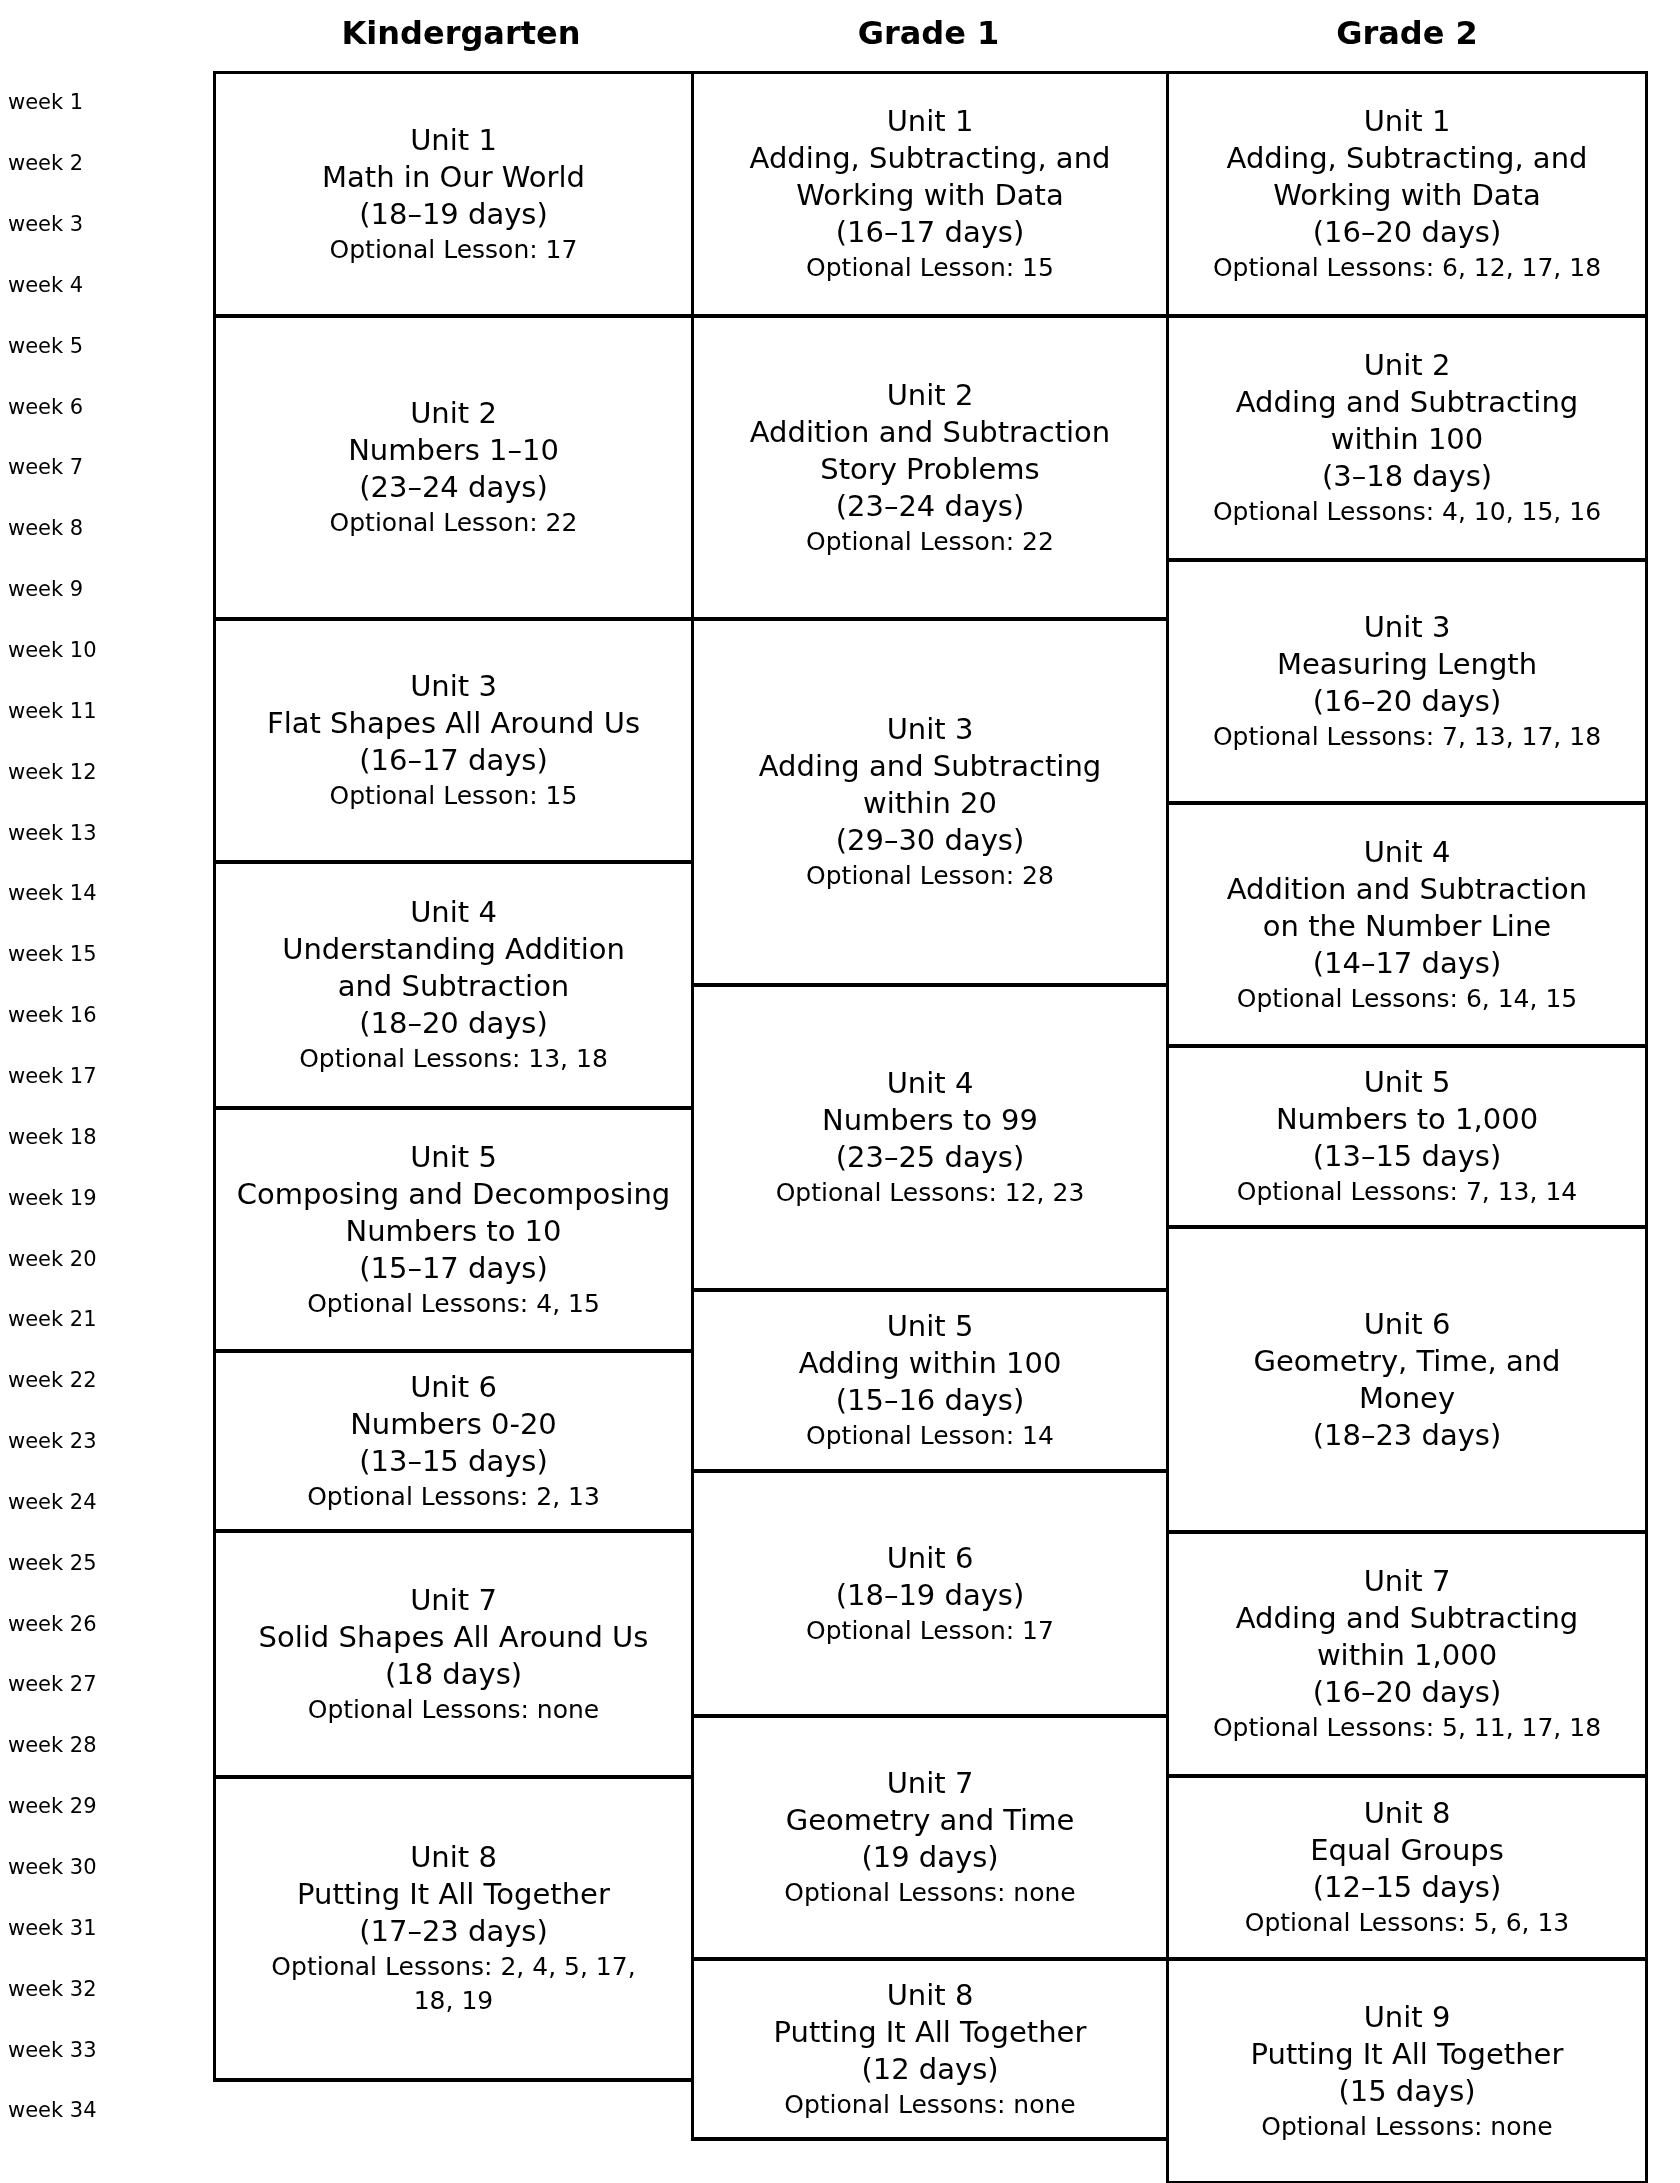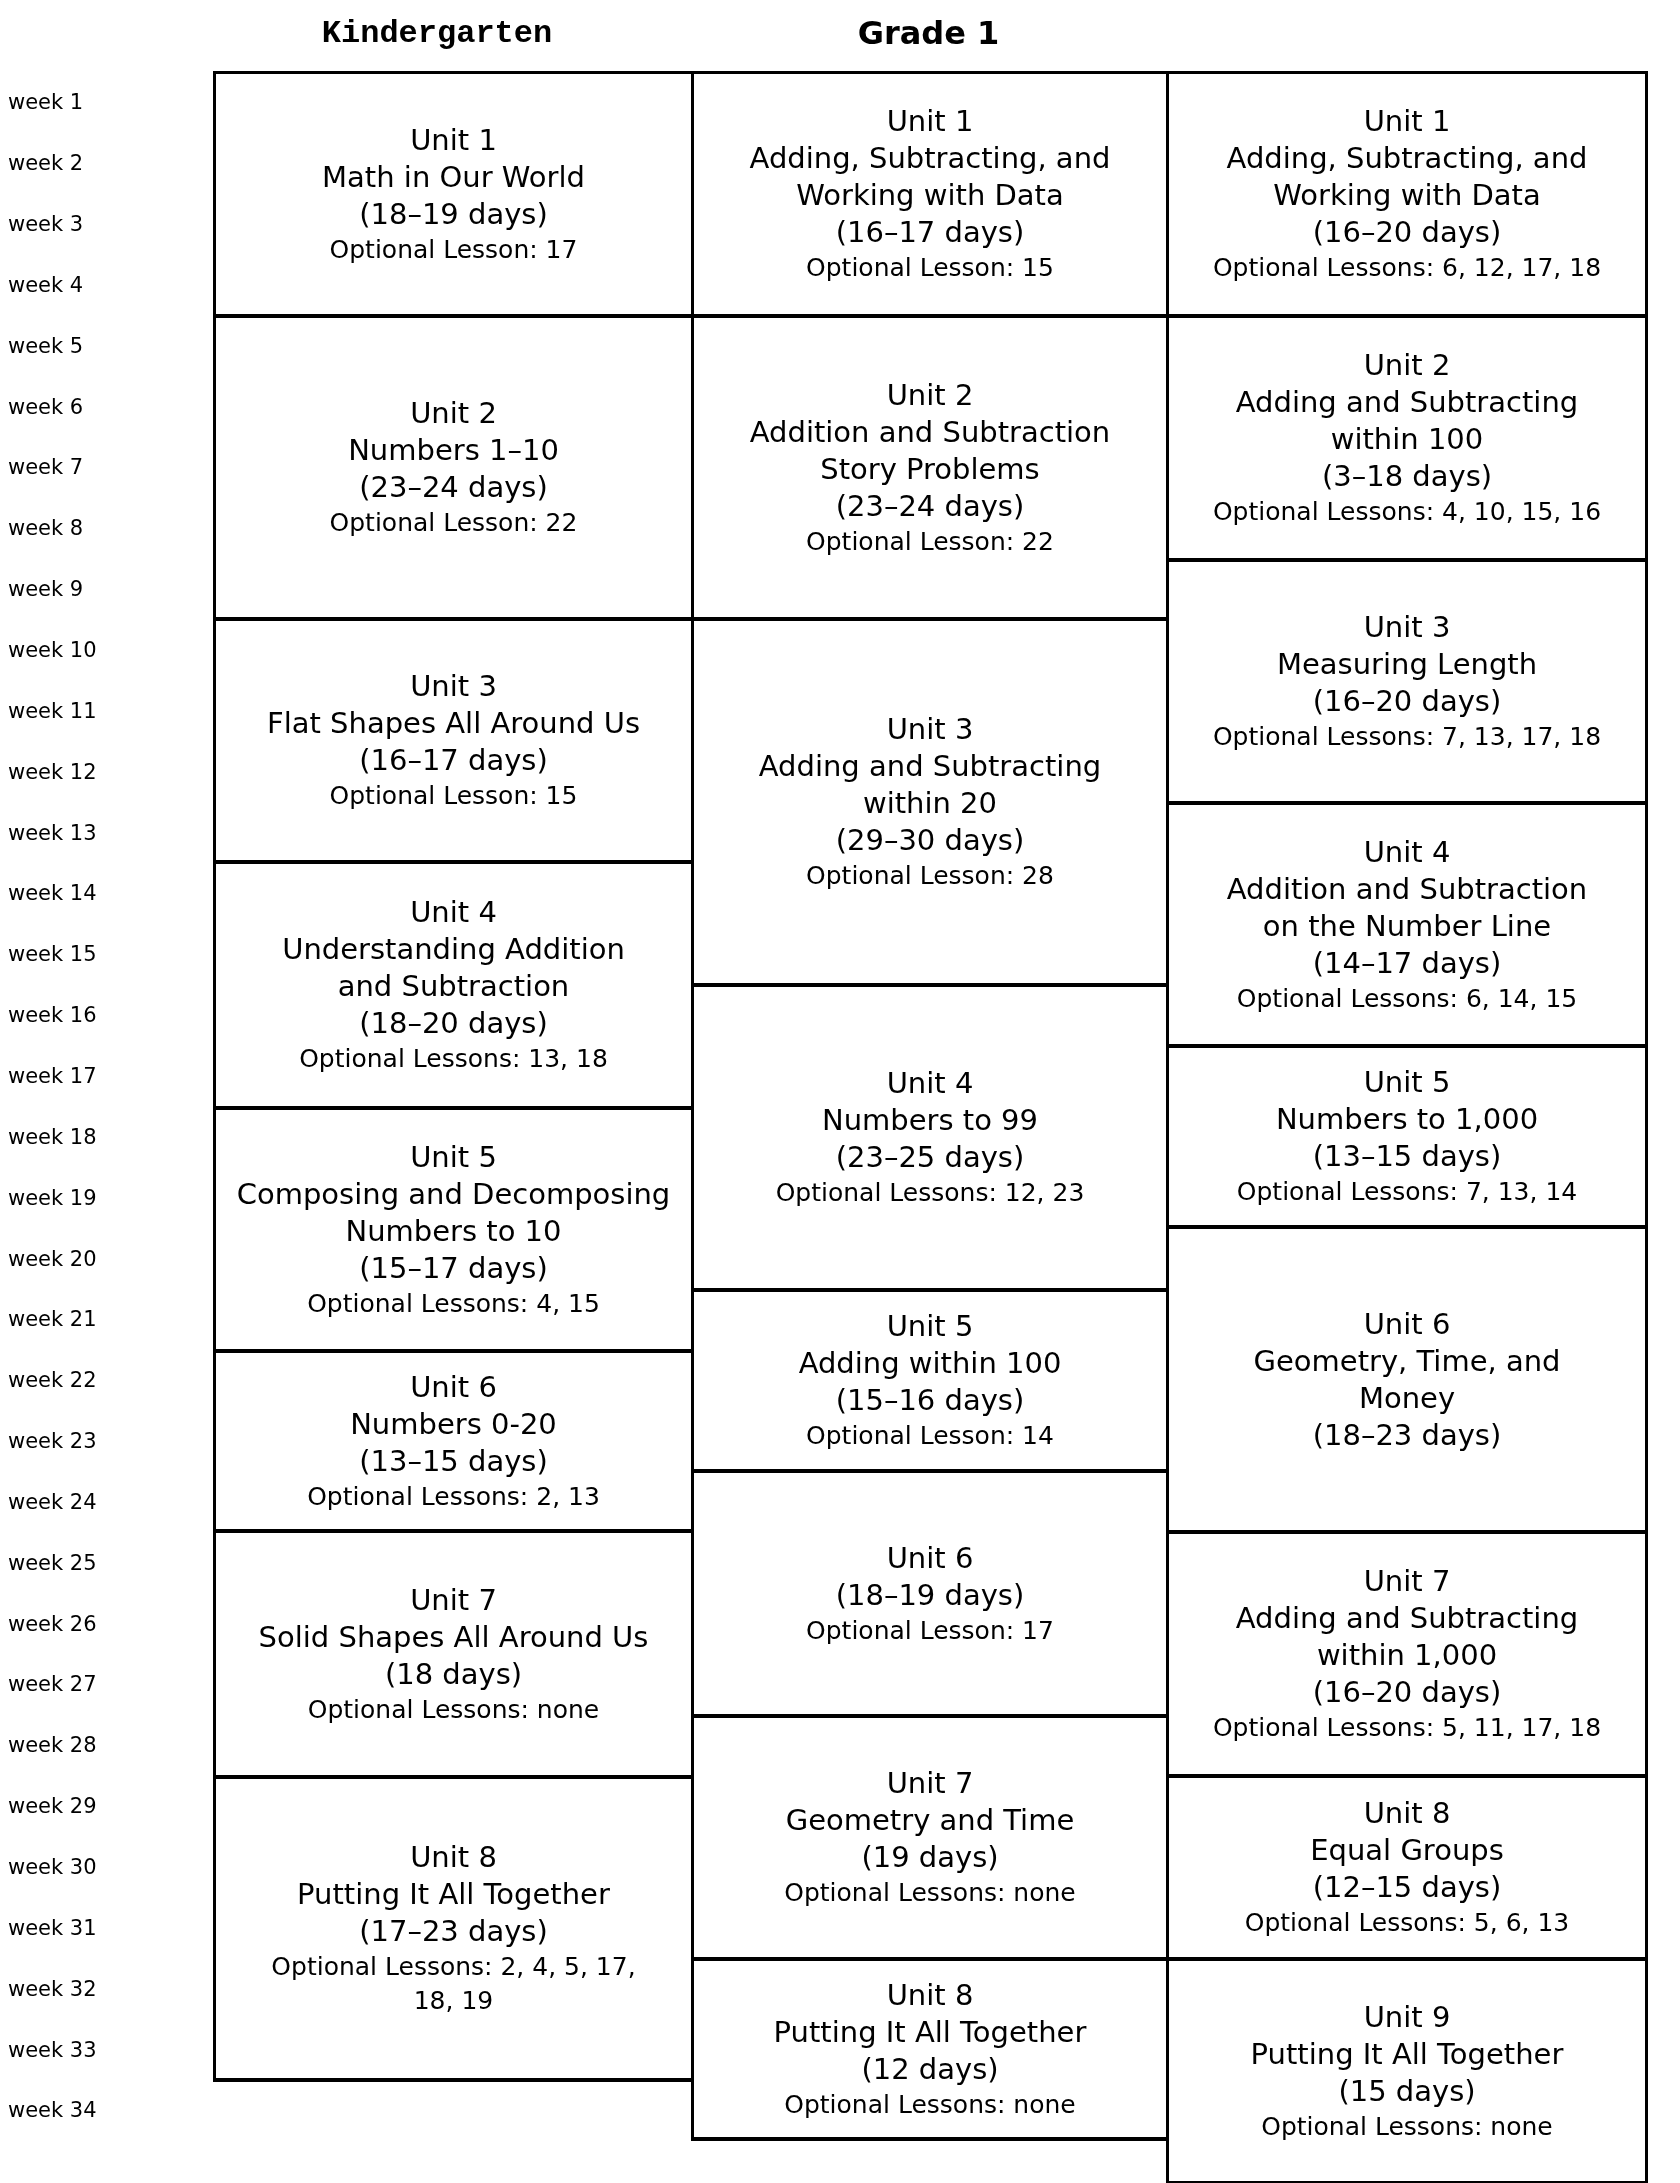--- a/index.html
+++ b/index.html
@@ -1,20 +1,20 @@
 <!DOCTYPE html>
 <html style="font-size:13px"><head>
 <meta charset="utf-8">
 <style>
   html,body{margin:0;padding:0;background:#fff;}
   .page{position:relative;width:1680px;height:2183px;background:#fff;
         font-family:"DejaVu Sans",sans-serif;color:#000;overflow:hidden;}
   .col-header{position:absolute;top:11.4px;text-align:center;font-weight:bold;
         font-size:32px;line-height:45px;}
-  .hdr-k{left:198px;width:478px;font-family:Liberation Mono, monospace;}
+  .hdr-k{left:222px;width:478px;}
   .hdr-g1{left:691px;width:475px;}
   .hdr-g2{left:1166px;width:482px;}
   .week{position:absolute;left:8px;font-size:21px;line-height:37px;white-space:nowrap;}
   .col{position:absolute;top:71px;box-sizing:border-box;
        border-top:3.2px solid #000;border-left:3.2px solid #000;}
   .col-k{left:213px;width:478px;}
   .col-g1{left:691px;width:475px;}
   .col-g2{left:1166px;width:482px;border-right:3.2px solid #000;}
   .unit{box-sizing:border-box;width:100%;border-bottom:4px solid #000;
         display:flex;flex-direction:column;justify-content:center;align-items:center;
@@ -23,20 +23,21 @@
   .u-title,.u-optional{white-space:pre-line;}
   .u-optional{font-size:25px;line-height:34px;}
 </style>
 </head>
 <body>
 
 <div class="page">
 
   <div class="col-header hdr-k">Kindergarten</div>
   <div class="col-header hdr-g1">Grade 1</div>
+  <div class="col-header hdr-g2">Grade 2</div>
 
   <div class="week" style="top:84px">week 1</div>
   <div class="week" style="top:145px">week 2</div>
   <div class="week" style="top:206px">week 3</div>
   <div class="week" style="top:267px">week 4</div>
   <div class="week" style="top:328px">week 5</div>
   <div class="week" style="top:389px">week 6</div>
   <div class="week" style="top:449px">week 7</div>
   <div class="week" style="top:510px">week 8</div>
   <div class="week" style="top:571px">week 9</div>

